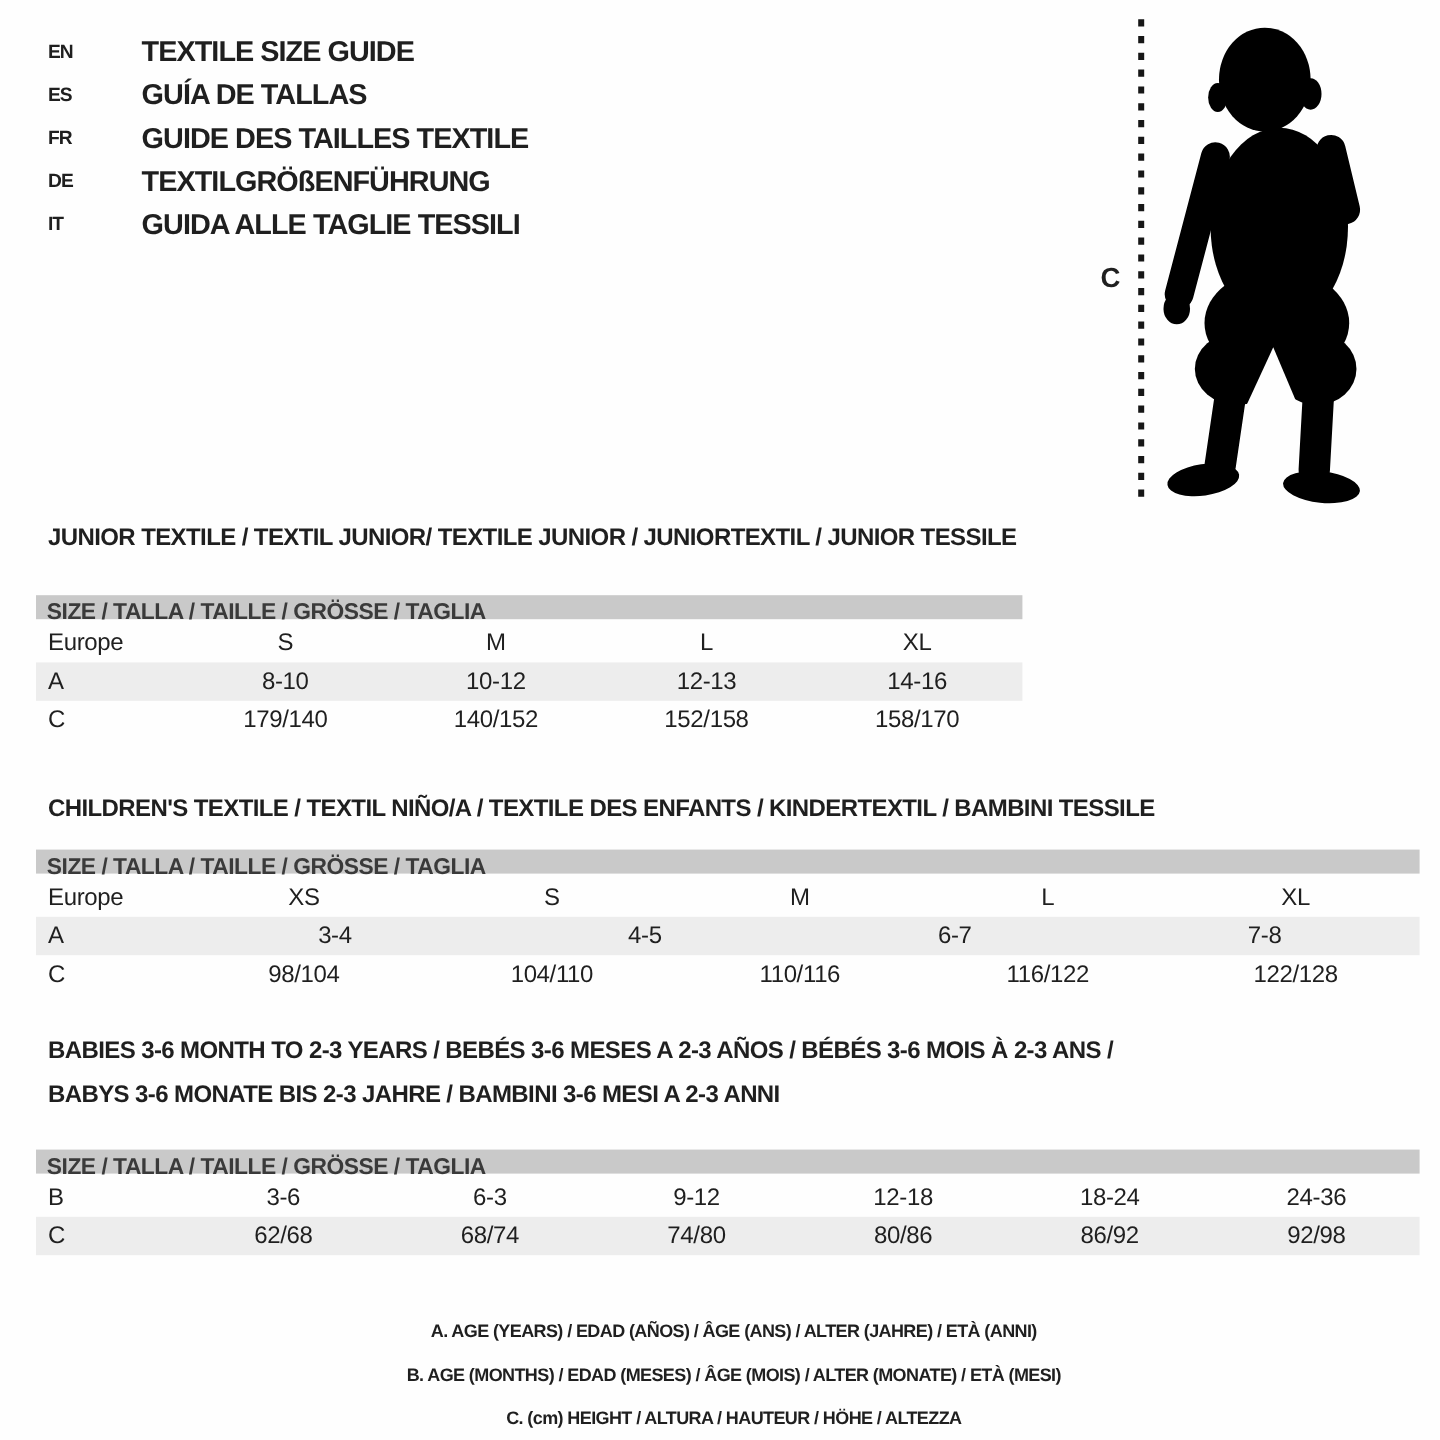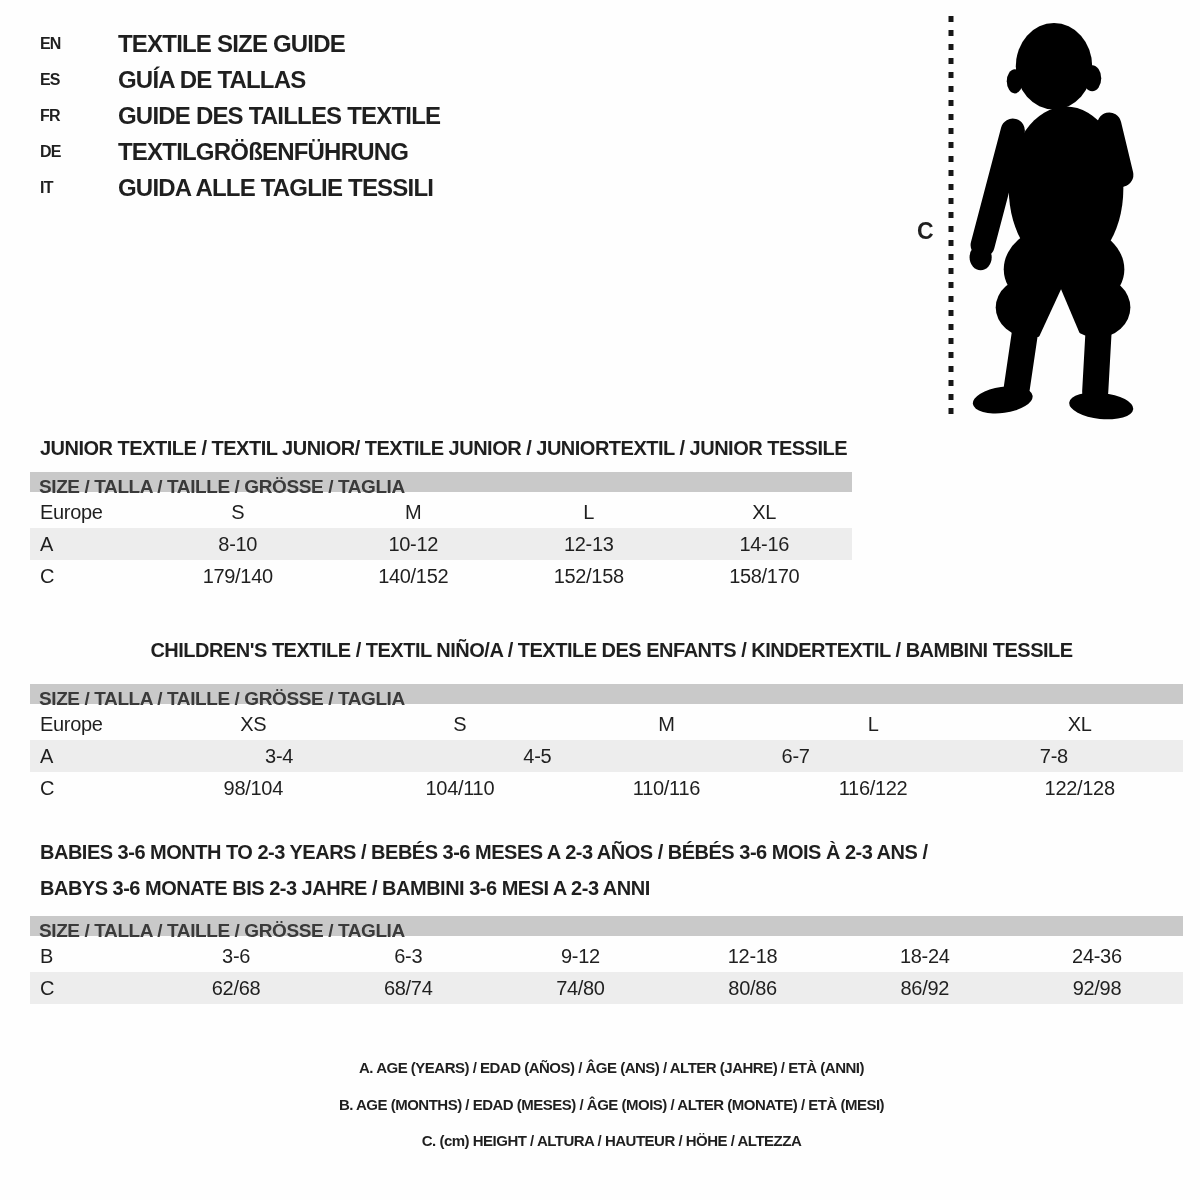--- a/index.html
+++ b/index.html
@@ -24,25 +24,25 @@
   .figure{position:absolute;left:905px;top:12px;width:290px;height:412px;}
   .c-label{position:absolute;left:12px;top:206px;font-weight:700;font-size:23px;}
   .dash-svg{position:absolute;left:40px;top:2px;}
   .baby-svg{position:absolute;left:63px;top:6px;color:var(--sil);}
   
   .content{position:absolute;left:30px;top:430px;width:1153px;}
   .section-title{
     font-weight:700;font-size:20px;letter-spacing:-0.5px;line-height:36px;
     padding-left:10px;white-space:normal;
   }
-  .size-section.s0 .section-title{margin-bottom:6px;}
+  .size-section.s0 .section-title{margin-bottom:30px;}
   .size-section.s1{margin-top:40px;}
-  .size-section.s1 .section-title{margin-bottom:16px;text-align:center;}
+  .size-section.s1 .section-title{margin-bottom:16px;}
   .size-section.s2{margin-top:30px;}
-  .size-section.s2 .section-title{max-width:945px;margin-bottom:10px;}
+  .size-section.s2 .section-title{max-width:945px;margin-bottom:28px;}
   .size-table{width:100%;}
   .size-section.s0 .size-table{width:822px;}
   .table-header{
     background:var(--bar-bg);color:var(--bar-text);
     height:20px;line-height:30px;padding-left:9px;
     font-weight:700;font-size:19px;letter-spacing:-0.4px;
     margin-bottom:4px;
   }
   .trow{display:flex;height:32px;line-height:32px;font-size:20px;letter-spacing:-0.3px;}
   .trow.shaded{background:var(--shade);}

